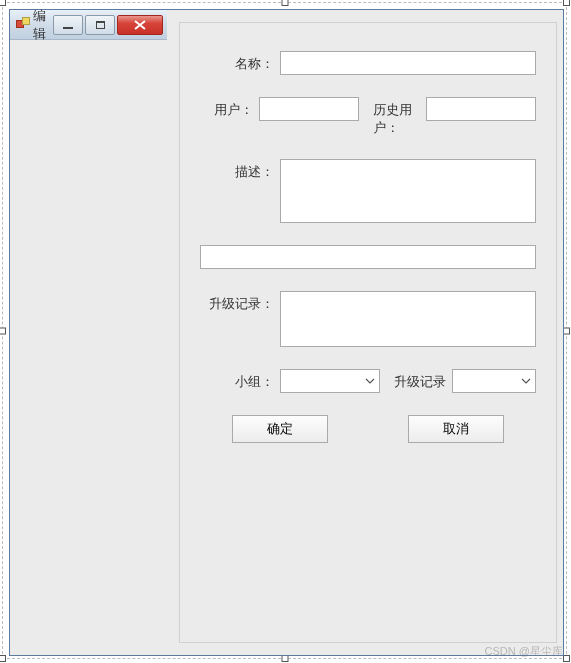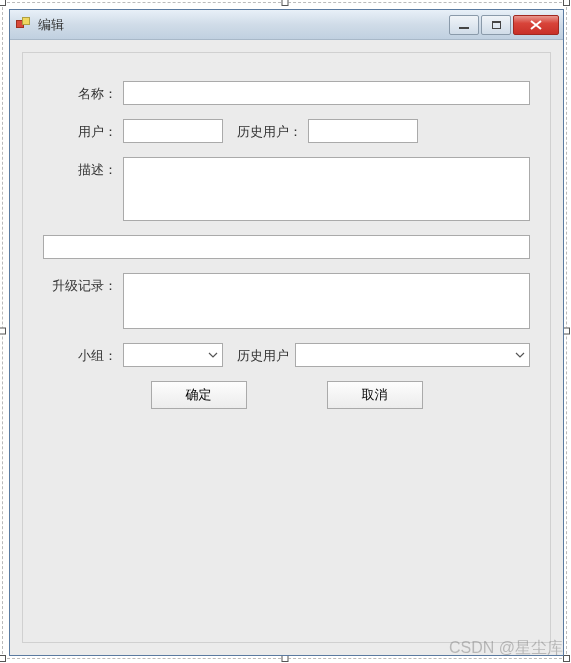--- a/index.html
+++ b/index.html
@@ -32,21 +32,21 @@
     .handle.bm { left: 50%; bottom: -4px; transform: translateX(-50%); }
     .handle.br { right: -4px; bottom: -4px; }
     
     .window {
       position: absolute;
       left: 6px; top: 6px;
       width: 555px; height: 647px;
       border: 1px solid #5a7aa0;
       background: #ebebeb;
       display: flex;
-      flex-direction: column;
+      flex-direction: row;
     }
     .titlebar {
       height: 30px;
       background: linear-gradient(to bottom, #e8f0f8 0%, #d0dce8 50%, #c0d0e0 100%);
       border-bottom: 1px solid #a8b8c8;
       display: flex;
       align-items: center;
       padding-left: 6px;
     }
     .app-icon {
@@ -89,21 +89,21 @@
     .groupbox {
       width: 100%; height: 100%;
       border: 1px solid #d0d0d0;
       background: #ebebeb;
       padding: 28px 20px 20px 20px;
       position: relative;
     }
     .row {
       display: flex;
       align-items: flex-start;
-      margin-bottom: 14px;
+      margin-bottom: 22px;
     }
     .lbl {
       width: 80px;
       text-align: right;
       padding-right: 6px;
       padding-top: 4px;
       color: #333;
     }
     .lbl-inline {
       padding: 4px 6px 0 14px;
@@ -147,21 +147,21 @@
       border: 1px solid #aaa;
       background: linear-gradient(to bottom, #fdfdfd, #ececec);
       display: flex;
       align-items: center;
       justify-content: center;
       cursor: default;
     }
     .watermark {
       position: absolute;
       right: 8px; bottom: 4px;
-      font-size: 16px;
+      font-size: 11px;
       color: rgba(120,120,120,0.45);
     }
   </style>
 </head>
 <body>
 
 <div class="designer-frame">
   <div class="handle tl"></div>
   <div class="handle tm"></div>
   <div class="handle tr"></div>
@@ -222,21 +222,21 @@
           <textarea class="textbox w-full" style="height: 56px;"></textarea>
         </div>
 
         <div class="row" style="margin-top:8px;">
           <div class="lbl">小组：</div>
           <div class="combo w-100">
             <svg class="chev" viewBox="0 0 10 10">
                 <path d="M1 3 L5 7 L9 3" stroke="#555" fill="none" stroke-width="1.2"></path>
               </svg>
           </div>
-          <div class="lbl-inline">历史用户</div>
+          <div class="lbl-inline">升级记录</div>
           <div class="combo" style="flex:1">
             <svg class="chev" viewBox="0 0 10 10">
                 <path d="M1 3 L5 7 L9 3" stroke="#555" fill="none" stroke-width="1.2"></path>
               </svg>
           </div>
         </div>
 
         <div class="btn-row">
           <div class="btn">
               <span>确定</span>

